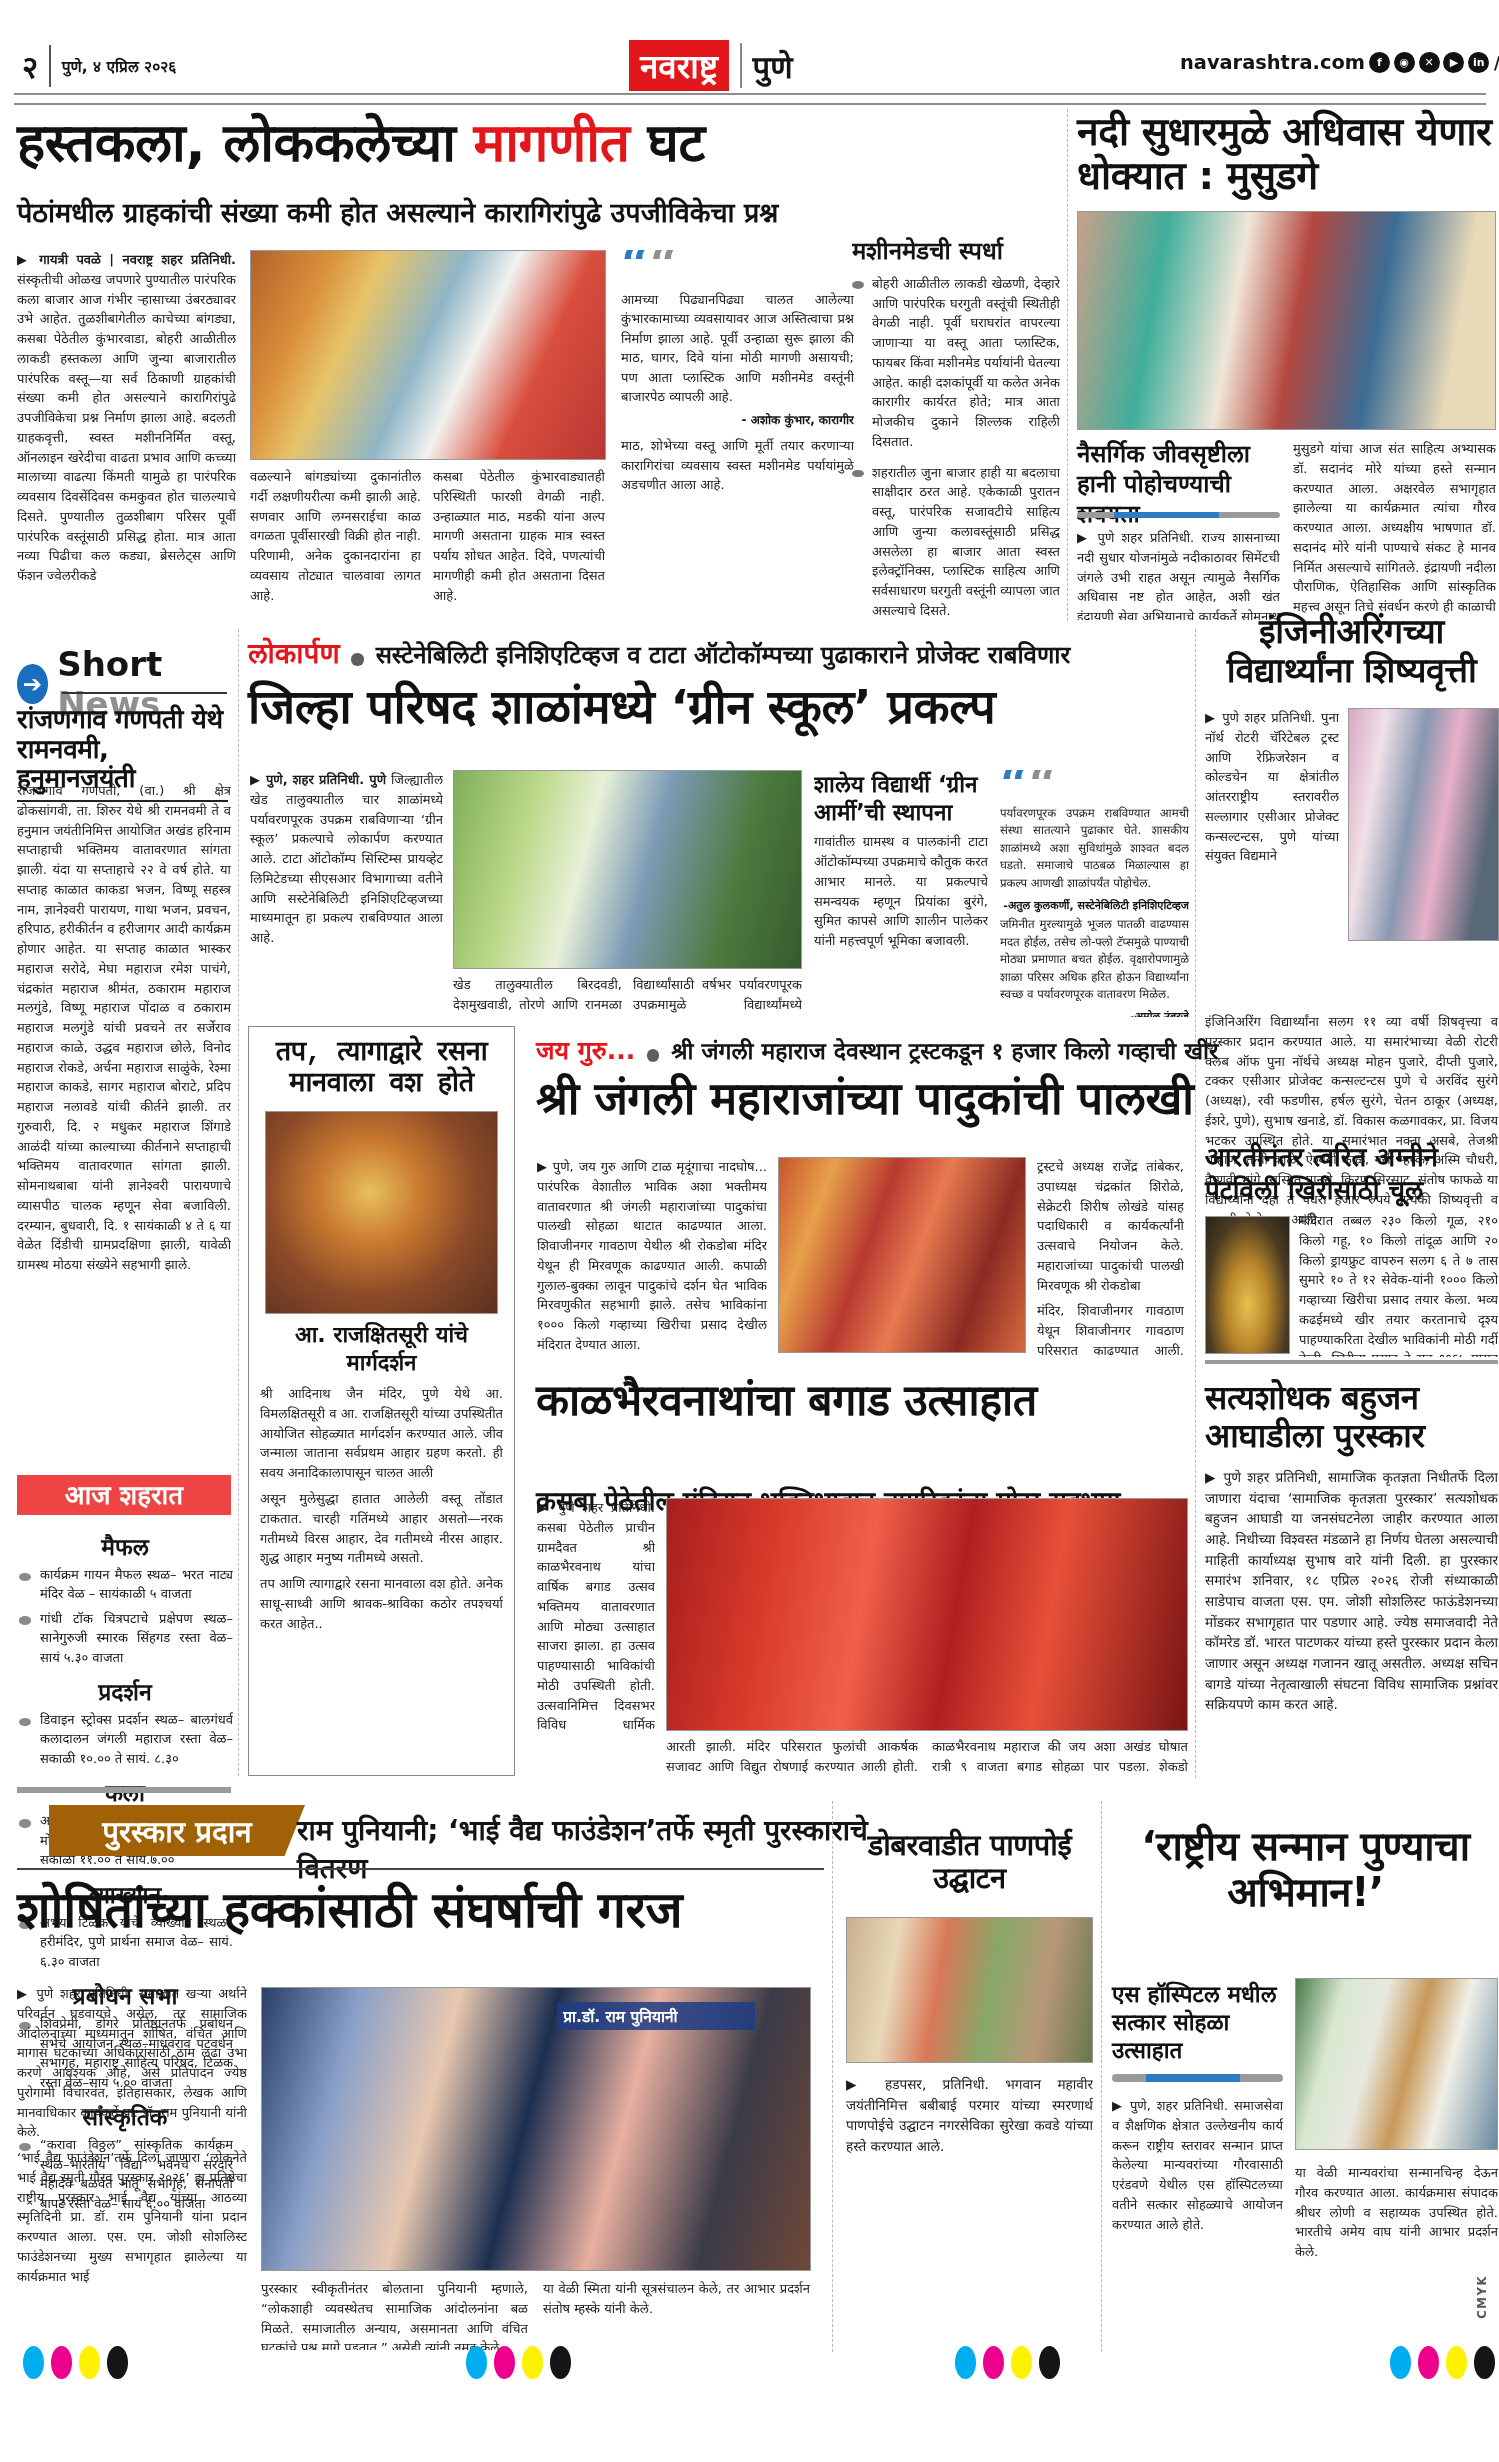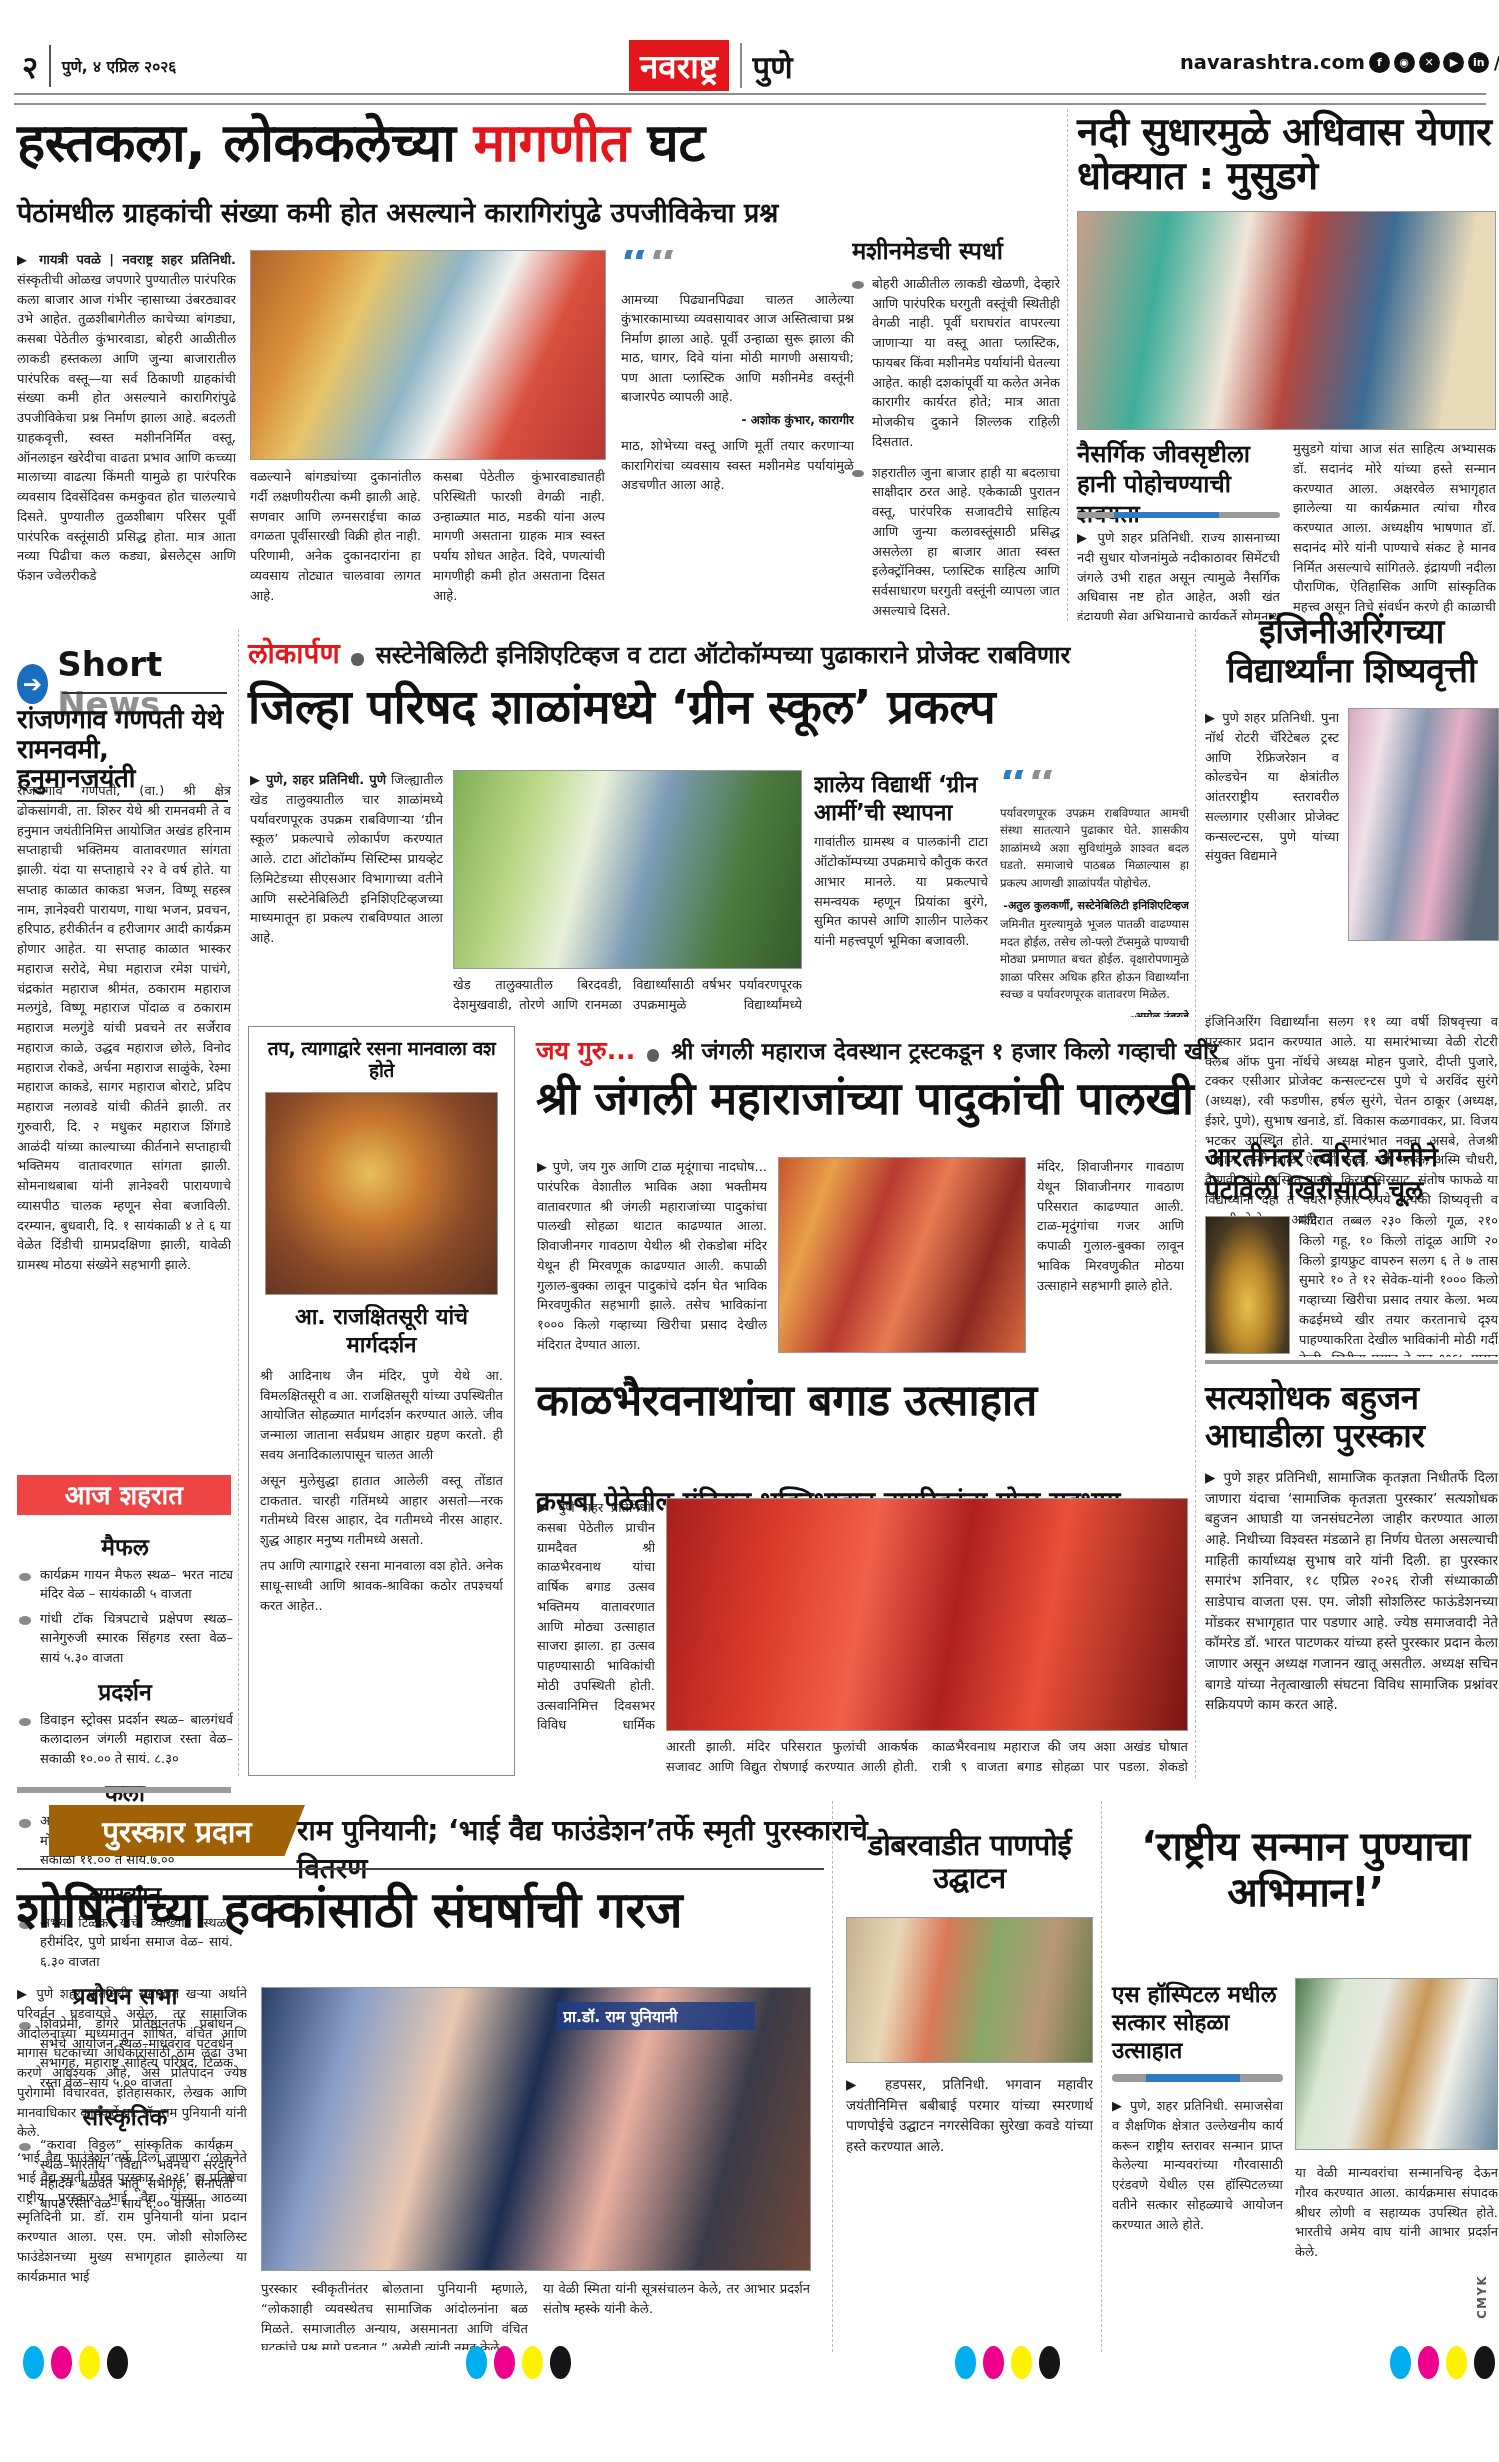--- a/index.html
+++ b/index.html
@@ -171,21 +171,21 @@
   <div class="abs body-txt" style="left:1205px;top:708px;width:134px;height:256px;overflow:hidden;">
     <p>▶ पुणे शहर प्रतिनिधी. पुना नॉर्थ रोटरी चॅरिटेबल ट्रस्ट आणि रेफ्रिजरेशन व कोल्डचेन या क्षेत्रांतील आंतरराष्ट्रीय स्तरावरील सल्लागार एसीआर प्रोजेक्ट कन्सल्टन्टस, पुणे यांच्या संयुक्त विद्यमाने</p>
   </div>
   <div class="abs photo" style="left:1348px;top:708px;width:151px;height:233px;background:
       linear-gradient(100deg,#d8a8c0 0%,#f0e0e8 20%,#8898b0 42%,#e8b0c8 60%,#586878 85%);"></div>
   <div class="abs body-txt" style="left:1205px;top:1012px;width:293px;height:388px;overflow:hidden;">
     <p>इंजिनिअरिंग विद्यार्थ्यांना सलग ११ व्या वर्षी शिषवृत्त्या व पुरस्कार प्रदान करण्यात आले. या समारंभाच्या वेळी रोटरी क्लब ऑफ पुना नॉर्थचे अध्यक्ष मोहन पुजारे, दीप्ती पुजारे, टक्कर एसीआर प्रोजेक्ट कन्सल्टन्टस पुणे चे अरविंद सुरंगे (अध्यक्ष), रवी फडणीस, हर्षल सुरंगे, चेतन ठाकूर (अध्यक्ष, ईशरे, पुणे), सुभाष खनाडे, डॉ. विकास कळगावकर, प्रा. विजय भटकर उपस्थित होते. या समारंभात नक्ता असबे, तेजश्री चव्हाण, तन्वी काळे, ऐश्वर्या काळे, नसी म्हस्के, अस्मि चौधरी, वैष्णवी भांगे, सस्मित पानसे, किरण सिरसाट, संतोष फाफळे या विद्यार्थ्यांना दहा ते पंधरा हजार रुपये प्रत्येकी शिष्यवृत्ती व प्रशस्तीपत्रे देण्यात आली.</p>
   </div>
 
   <div class="abs" style="left:248px;top:1026px;width:267px;height:750px;border:1.6px solid #8a8a8a;box-sizing:border-box;padding:11px;">
-    <div class="hl" style="font-size:19px;text-align:center;">तप, त्यागाद्वारे रसना मानवाला वश होते</div>
+    <div class="hl" style="font-size:27px;text-align:center;font-family:Liberation Mono, monospace;">तप, त्यागाद्वारे रसना मानवाला वश होते</div>
     <div class="photo" style="margin:11px auto 7.8px auto;width:233px;height:203px;background:
         radial-gradient(circle at 45% 40%,#e8c05a 0%,#c87830 30%,#8a4a28 60%,#5a3020 100%);"></div>
     <div class="subhead" style="font-size:22px;text-align:center;margin-bottom:7.8px;">आ. राजक्षितसूरी यांचे मार्गदर्शन</div>
     <div class="body-txt" style="height:419px;overflow:hidden;">
       <p>श्री आदिनाथ जैन मंदिर, पुणे येथे आ. विमलक्षितसूरी व आ. राजक्षितसूरी यांच्या उपस्थितीत आयोजित सोहळ्यात मार्गदर्शन करण्यात आले. जीव जन्माला जाताना सर्वप्रथम आहार ग्रहण करतो. ही सवय अनादिकालापासून चालत आली</p>
       <p>असून मुलेसुद्धा हातात आलेली वस्तू तोंडात टाकतात. चारही गतिंमध्ये आहार असतो—नरक गतीमध्ये विरस आहार, देव गतीमध्ये नीरस आहार. शुद्ध आहार मनुष्य गतीमध्ये असतो.</p>
       <p>तप आणि त्यागाद्वारे रसना मानवाला वश होते. अनेक साधू-साध्वी आणि श्रावक-श्राविका कठोर तपश्चर्या करत आहेत..</p>
     </div>
   </div>
 
@@ -196,20 +196,21 @@
   </div>
   <div class="abs hl" style="left:536px;top:1073px;width:963px;font-size:45px;">श्री जंगली महाराजांच्या पादुकांची पालखी</div>
 
   <div class="abs body-txt" style="left:537px;top:1157px;width:230px;height:200px;overflow:hidden;">
     <p>▶ पुणे, जय गुरु आणि टाळ मृदूंगाचा नादघोष... पारंपरिक वेशातील भाविक अशा भक्तीमय वातावरणात श्री जंगली महाराजांच्या पादुकांचा पालखी सोहळा थाटात काढण्यात आला. शिवाजीनगर गावठाण येथील श्री रोकडोबा मंदिर येथून ही मिरवणूक काढण्यात आली. कपाळी गुलाल-बुक्का लावून पादुकांचे दर्शन घेत भाविक मिरवणुकीत सहभागी झाले. तसेच भाविकांना १००० किलो गव्हाच्या खिरीचा प्रसाद देखील मंदिरात देण्यात आला.</p>
 
   </div>
   <div class="abs photo" style="left:778px;top:1157px;width:248px;height:196px;background:
       linear-gradient(110deg,#c8542e 0%,#e8a04a 18%,#b83a30 38%,#e87a50 55%,#8a2a22 78%,#d86a40 100%);"></div>
   <div class="abs body-txt" style="left:1037px;top:1157px;width:147px;height:200px;overflow:hidden;">
+    <p>ट्रस्टचे अध्यक्ष राजेंद्र तांबेकर, उपाध्यक्ष चंद्रकांत शिरोळे, सेक्रेटरी शिरीष लोखंडे यांसह पदाधिकारी व कार्यकर्त्यांनी उत्सवाचे नियोजन केले. महाराजांच्या पादुकांची पालखी मिरवणूक श्री रोकडोबा</p>
     <p>मंदिर, शिवाजीनगर गावठाण येथून शिवाजीनगर गावठाण परिसरात काढण्यात आली. टाळ-मृदुंगांचा गजर आणि कपाळी गुलाल-बुक्का लावून भाविक मिरवणुकीत मोठया उत्साहाने सहभागी झाले होते.</p>
   </div>
 
   <div class="abs subhead" style="left:1205px;top:1141px;width:293px;font-size:26px;">आरतीनंतर त्वरित अग्नीने पेटविली खिरीसाठी चूल</div>
   <div class="abs photo" style="left:1205px;top:1216px;width:85px;height:138px;background:
       radial-gradient(ellipse at 50% 65%,#e8c050 0%,#b8862a 35%,#4a3a22 70%,#2a2418 100%);"></div>
   <div class="abs body-txt" style="left:1299px;top:1211px;width:199px;height:146px;overflow:hidden;">
     <p>मंदिरात तब्बल २३० किलो गूळ, २१० किलो गहू, १० किलो तांदूळ आणि २० किलो ड्रायफ्रुट वापरुन सलग ६ ते ७ तास सुमारे १० ते १२ सेवेक-यांनी १००० किलो गव्हाच्या खिरीचा प्रसाद तयार केला. भव्य कढईमध्ये खीर तयार करतानाचे दृश्य पाहण्याकरिता देखील भाविकांनी मोठी गर्दी केली. खिरीचा प्रसाद हे सन १९६५ पासून उत्सवाचे वैशिष्ट्य आहे. पालखी सोहळा आणि महाराजांची आरती झाल्यानंतर त्याच अग्निने चूल पेटविली जाते. भव्य कढईमध्ये मंदिराच्या मागच्या बाजूस असलेल्या पटांगणात हा प्रसाद केला जातो.</p>
   </div>
   <div class="abs hrule" style="left:1205px;top:1360px;width:293px;height:3.9px;"></div>

